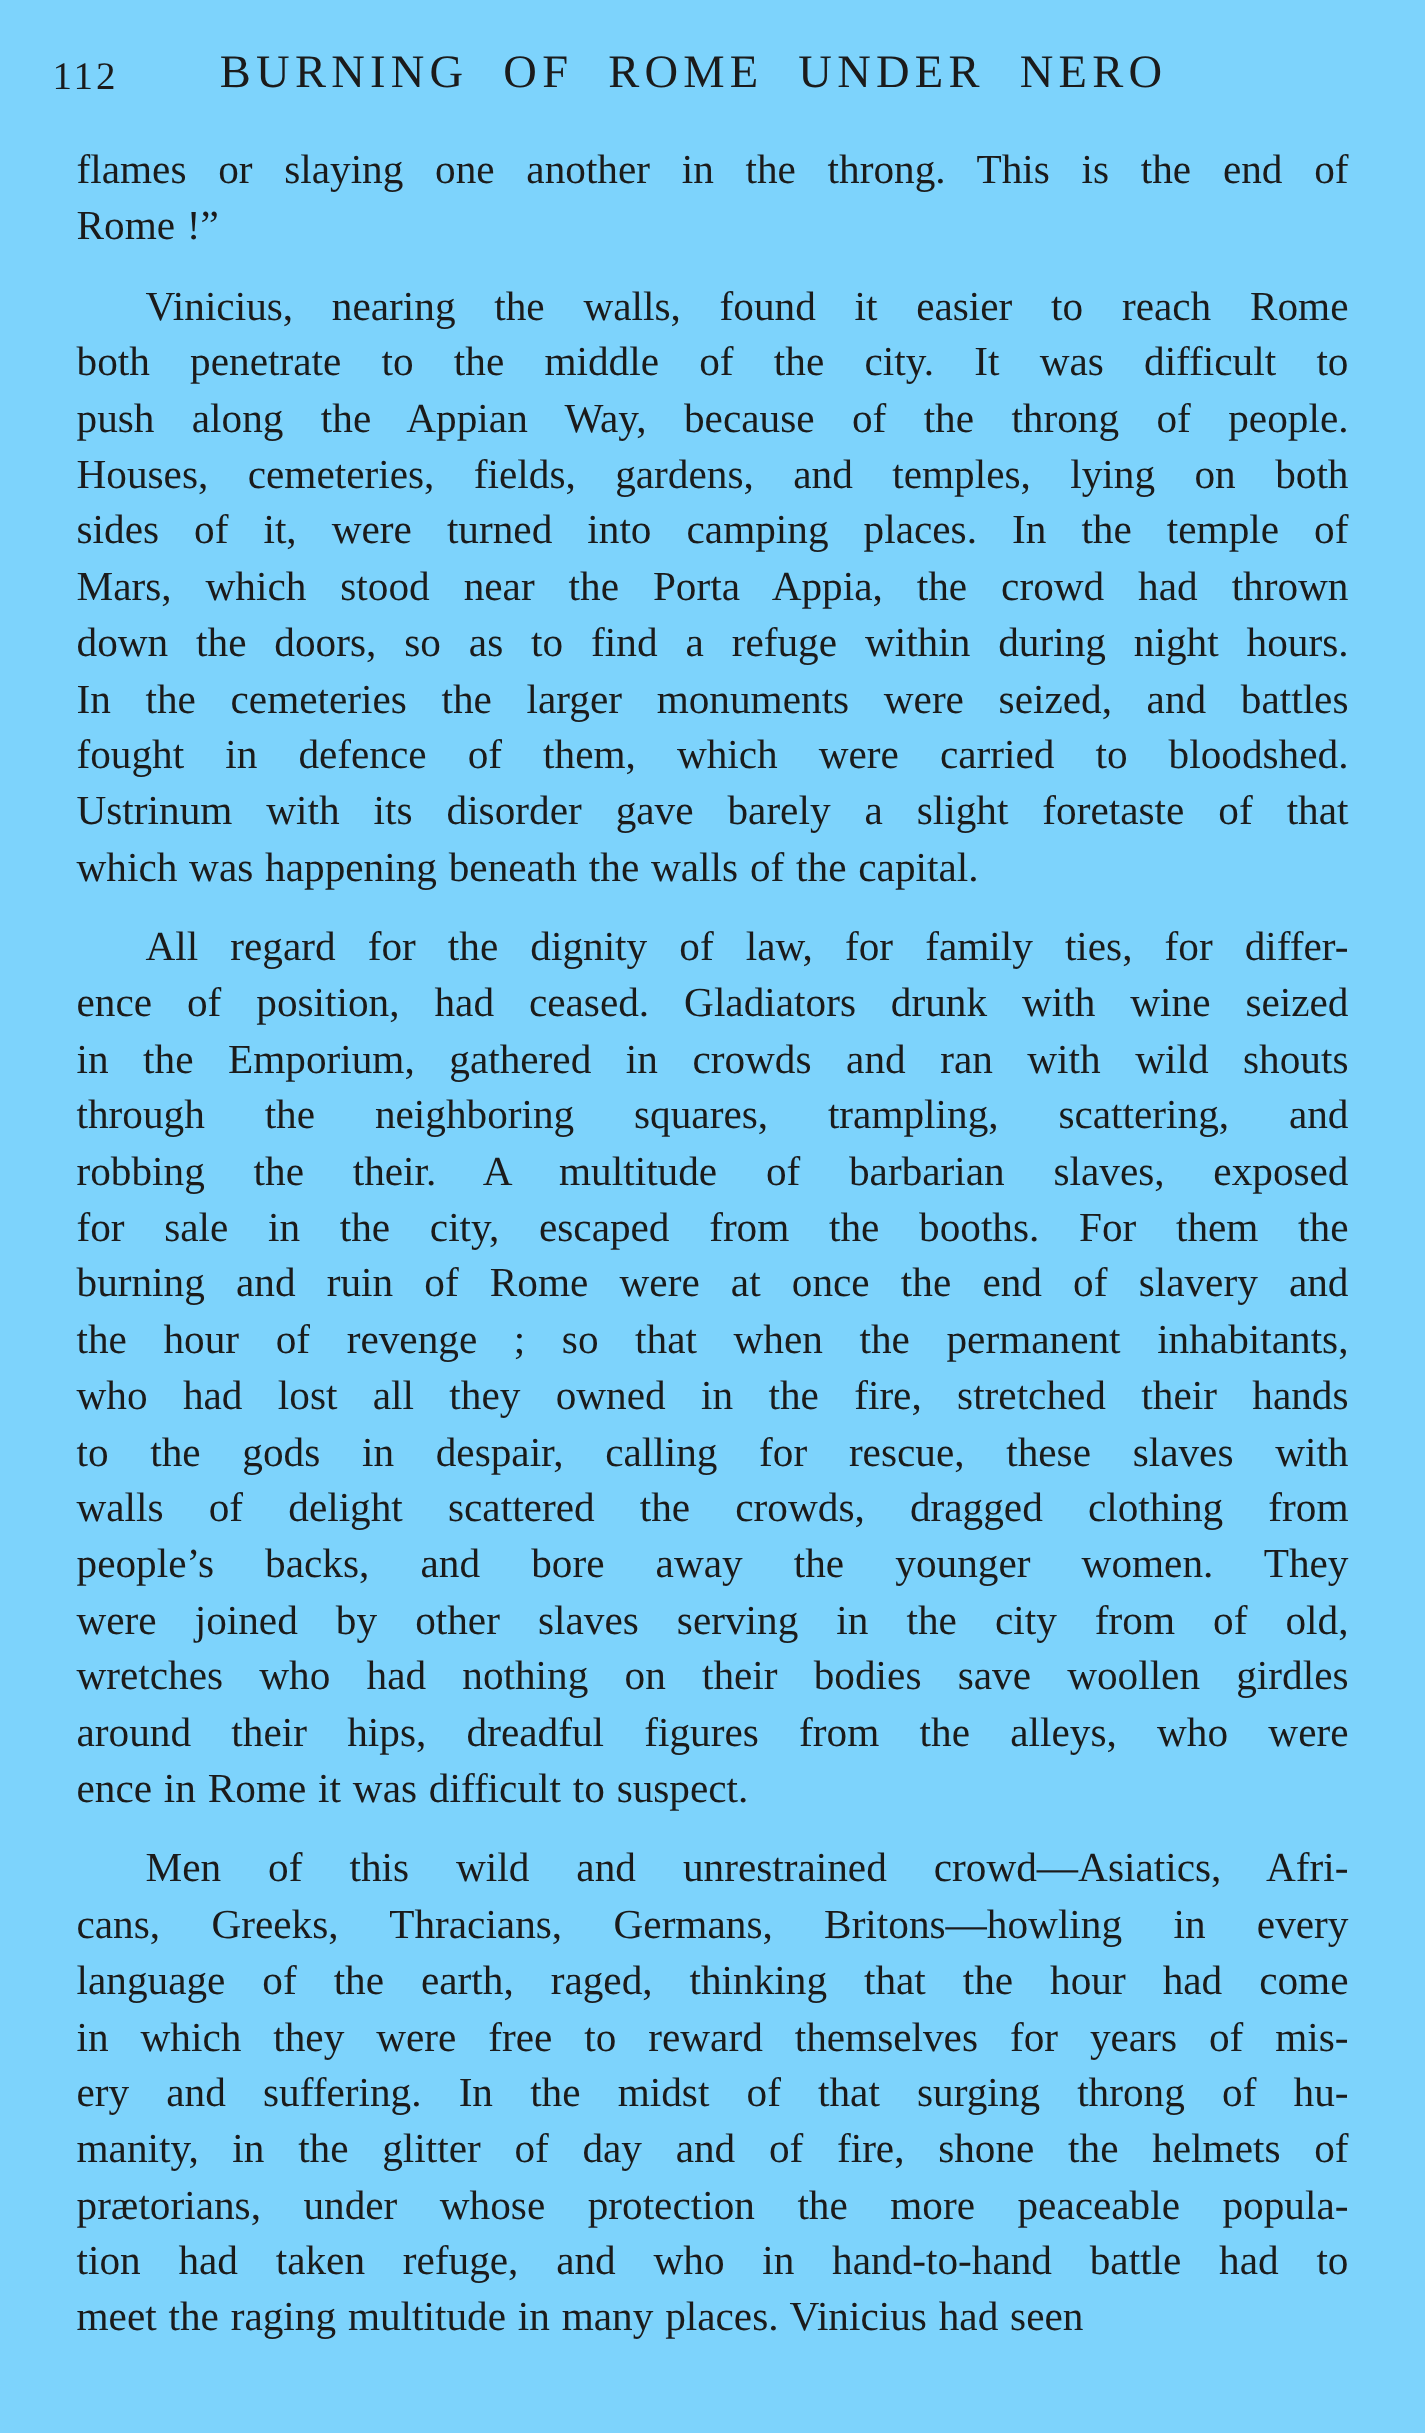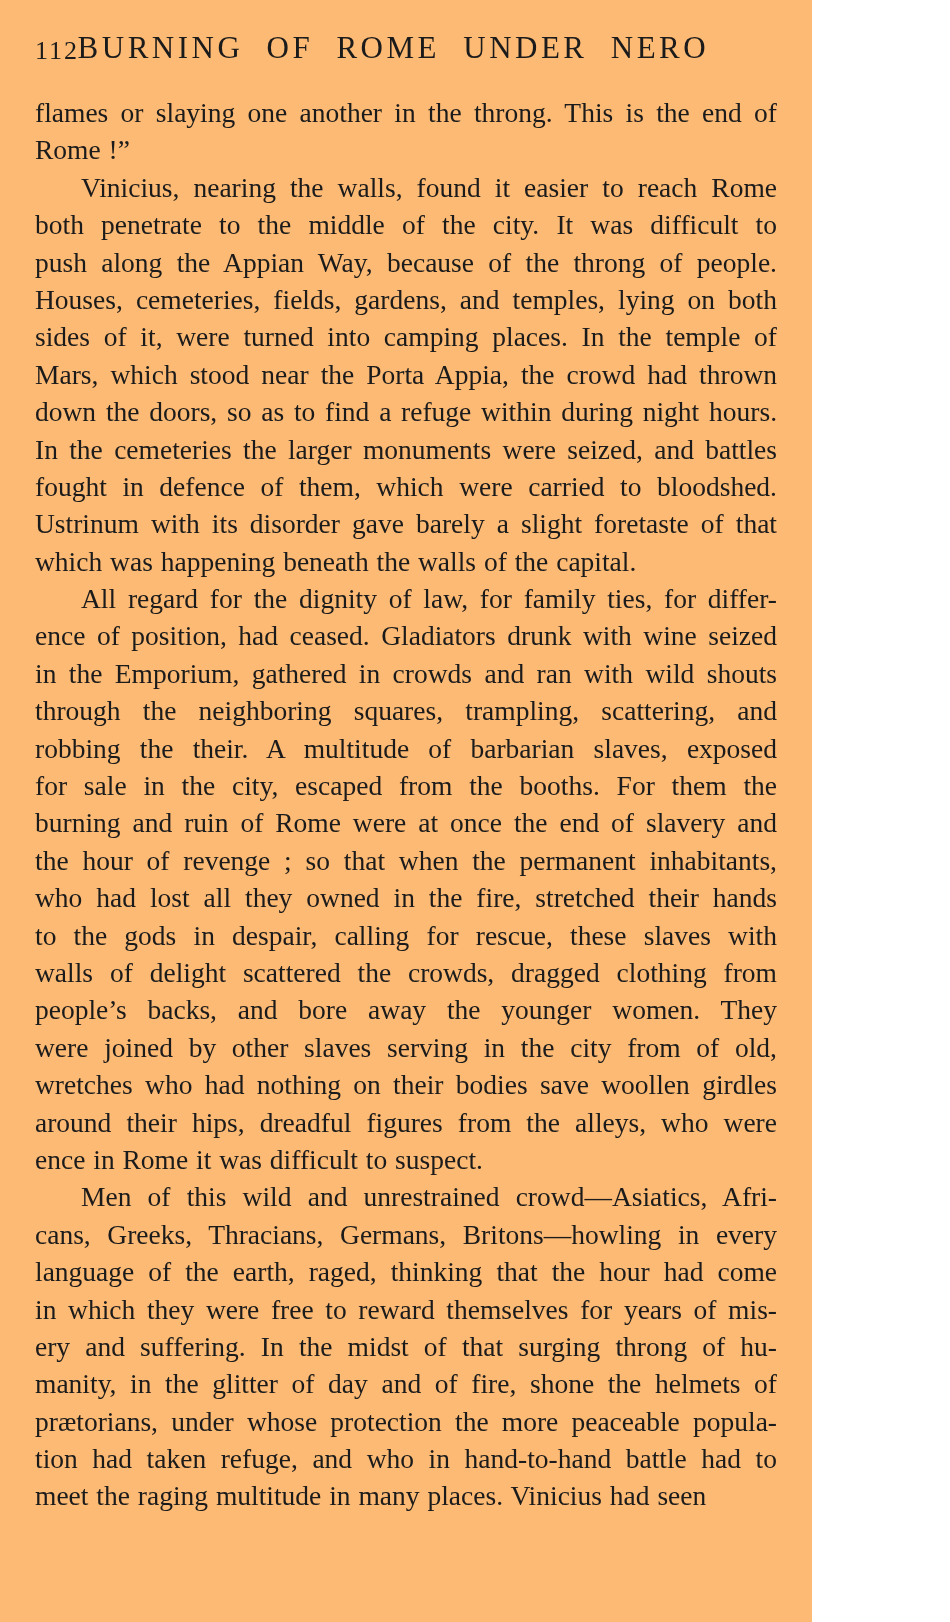--- a/index.html
+++ b/index.html
@@ -2,23 +2,23 @@
 <html><head>
 <meta charset="utf-8">
 <style>
   html, body {
     margin: 0;
     padding: 0;
     background: #ffffff;
   }
   .page {
     position: relative;
-    width: 812px;
+    width: 950px;
     height: 1622px;
-    background: #fdba74;
+    background: #7dd3fc;
     color: #1b1b1b;
     font-family: "Liberation Serif", "DejaVu Serif", serif;
     box-sizing: border-box;
     padding: 30px 35px 0 35px;
     overflow: hidden;
   }
   
   .running-head {
     position: relative;
     height: 40px;
@@ -40,21 +40,21 @@
     font-size: 31px;
     letter-spacing: 3.5px;
     word-spacing: 12px;
     white-space: nowrap;
   }
   
   .text-block {
     margin-top: 6px;
   }
   .paragraph {
-    margin: 0;
+    margin: 16px;
     padding: 0;
   }
   .line {
     font-size: 27.5px;
     line-height: 37.4px;
     height: 37.4px;
     text-align: justify;
     text-align-last: justify;
     word-spacing: 1px;
     white-space: normal;

